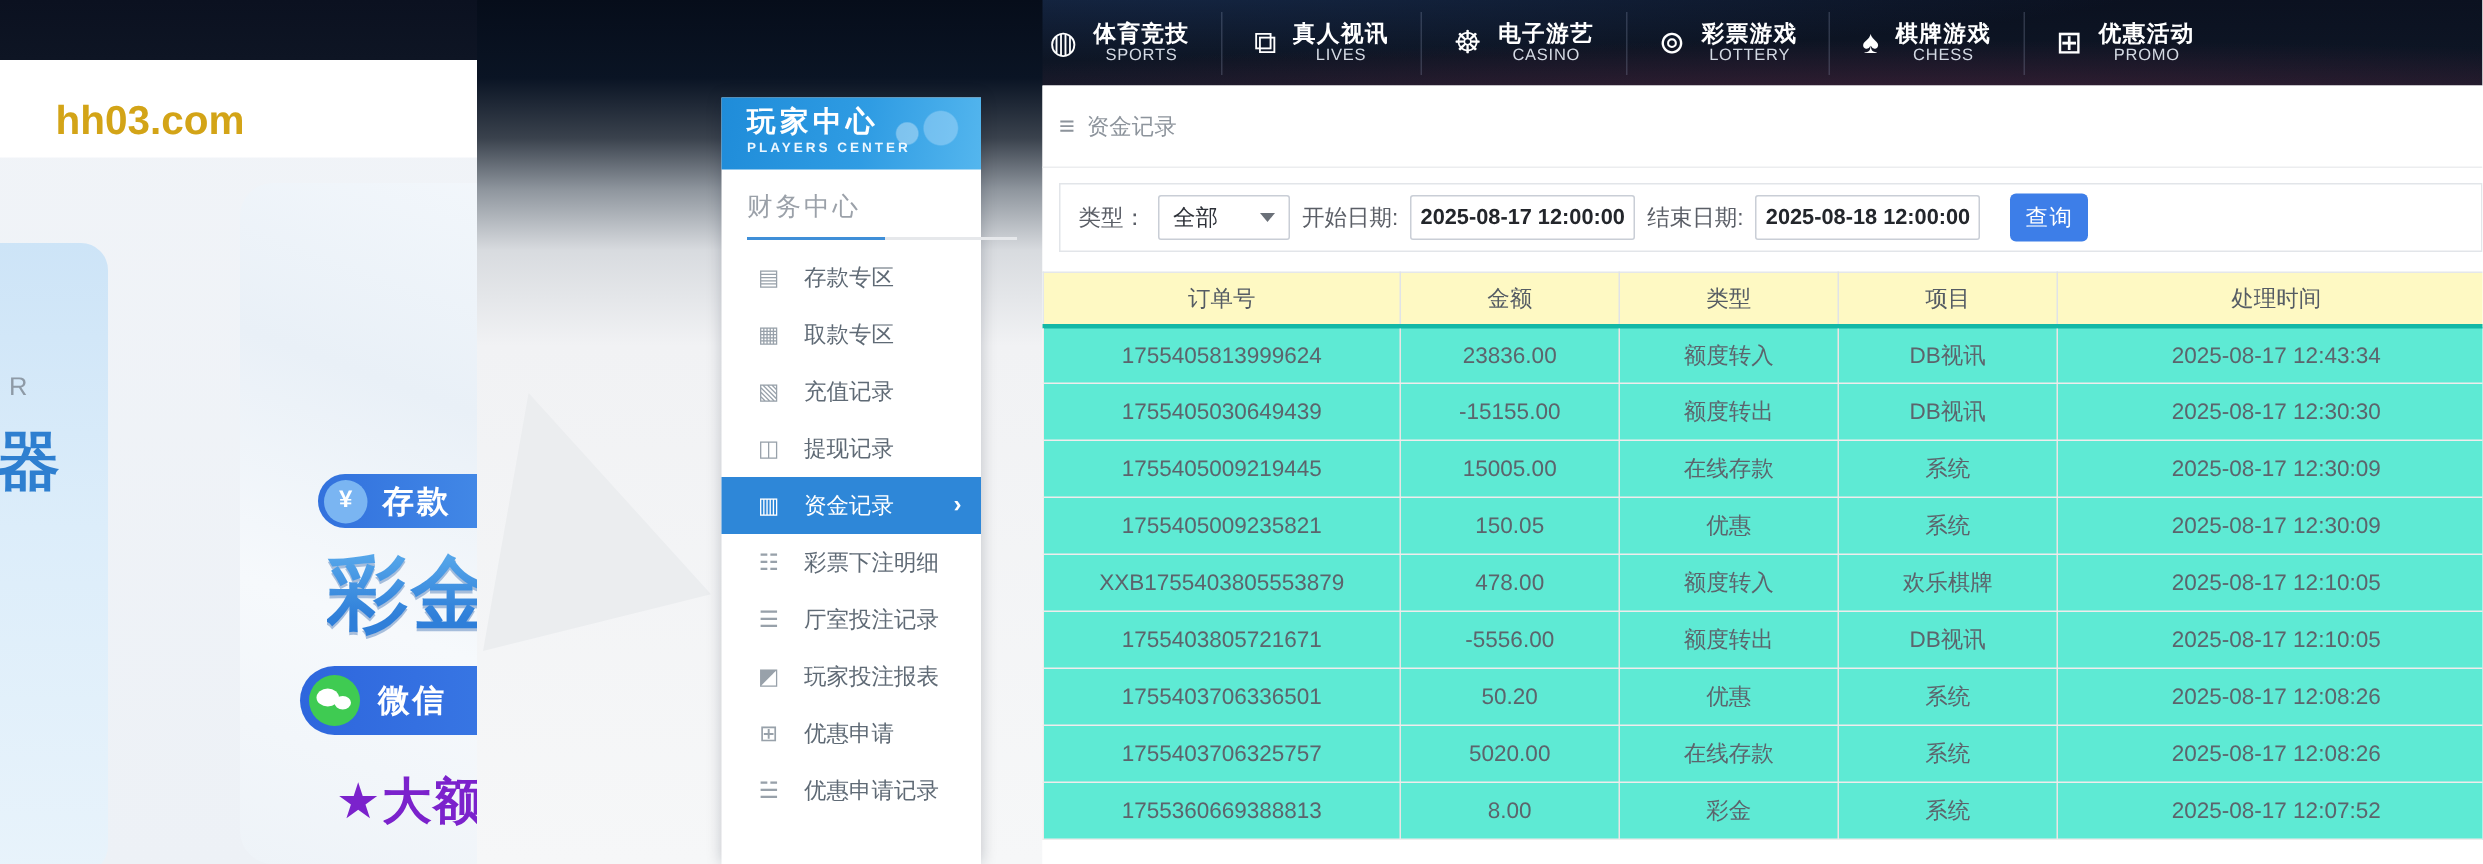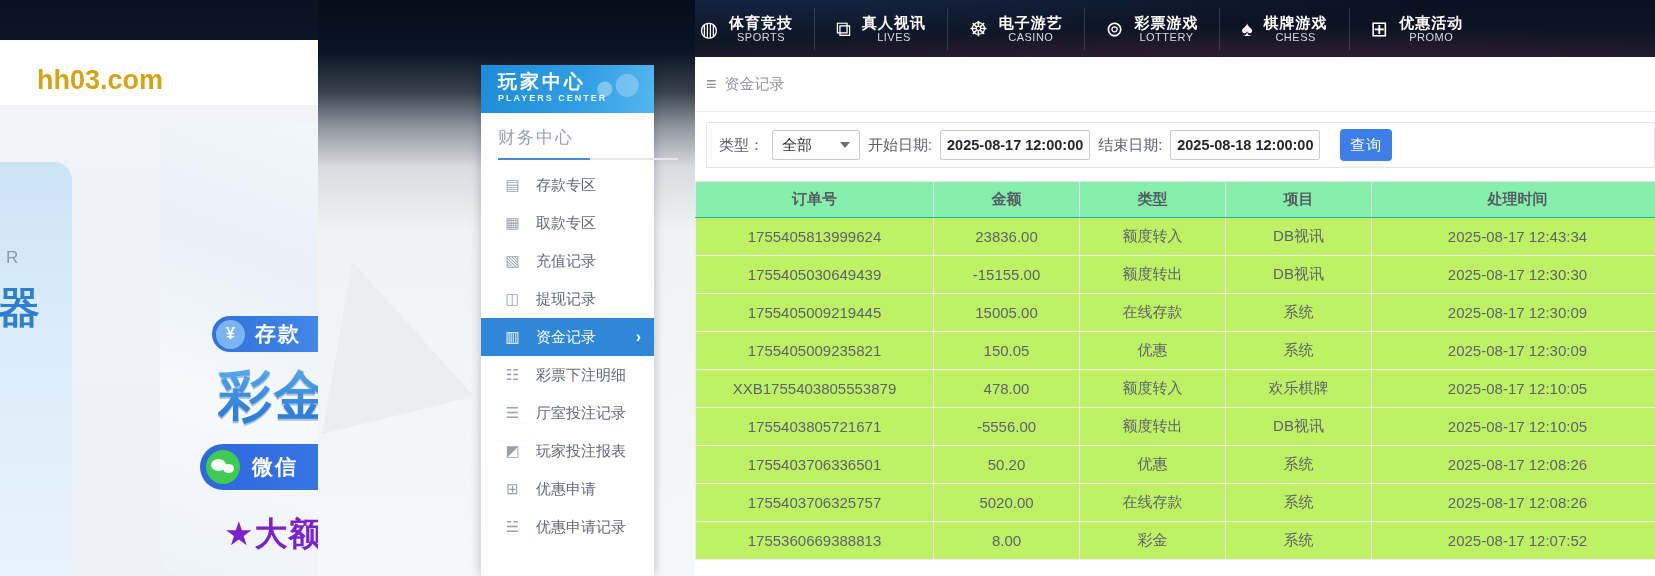--- a/index.html
+++ b/index.html
@@ -101,25 +101,25 @@
   .f-caret { width:0; height:0; border-left:5px solid transparent; border-right:5px solid transparent;
     border-top:6px solid #6a7078; }
   .f-input { width:150px; height:30px; border:1px solid #c9ced6; border-radius:2px; background:#fff;
     display:flex; align-items:center; justify-content:center; font-size:14.5px; font-weight:600; color:#23262b; }
   .btn-search { margin-left:12px; width:52px; height:32px; background:#3d7ee8; border:none; border-radius:4px;
     color:#ffffff; font-size:15px; cursor:pointer; font-family:inherit; letter-spacing:1px; }
 
   table.rec { margin-top:13px; border-collapse:collapse; table-layout:fixed; width:968px; }
   table.rec col.c1{width:238px} table.rec col.c2{width:146px} table.rec col.c3{width:146px}
   table.rec col.c4{width:146px} table.rec col.c5{width:292px}
-  table.rec th { height:36px; background:#86efac; color:#555c64; font-size:15px; font-weight:bold;
-    border-top:1px solid #e4e7ea; border-bottom:1px solid #14b8a6; border-right:1px solid #e0e3e7; text-align:center; }
+  table.rec th { height:36px; background:#fef9c3; color:#555c64; font-size:15px; font-weight:normal;
+    border-top:1px solid #e4e7ea; border-bottom:3px solid #14b8a6; border-right:1px solid #e0e3e7; text-align:center; }
   table.rec th:first-child { border-left:1px solid #e4e7ea; }
   table.rec td { height:38px; text-align:center; color:#5c646c; font-size:15px;
-    border-bottom:1px solid #efecec; border-right:1px solid #ebe4e4; background:#bef264; }
+    border-bottom:1px solid #efecec; border-right:1px solid #ebe4e4; background:#5eead4; }
   table.rec td:first-child { border-left:1px solid #efecec; }
 </style>
 </head>
 <body>
 
 <div class="topnav">
   <div class="nav-items">
   <div class="nav-item">
     <span class="nav-icon">⌂</span>
     <span class="nav-txt">

